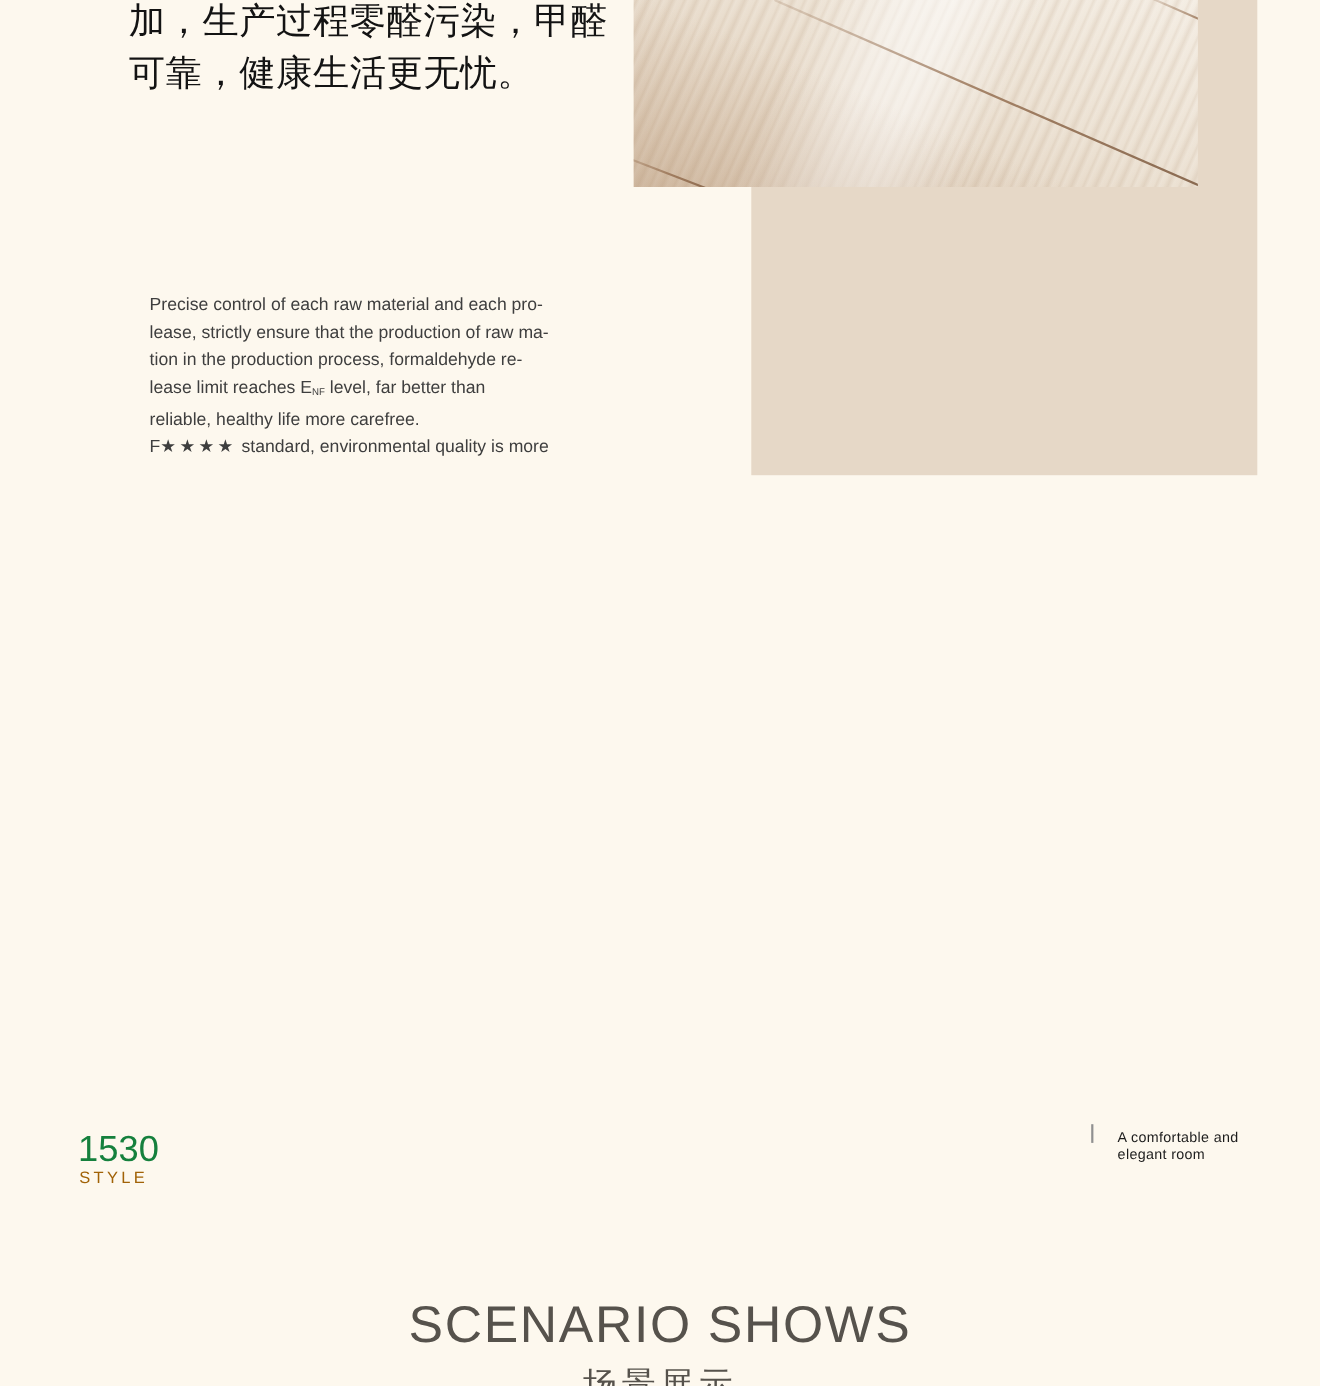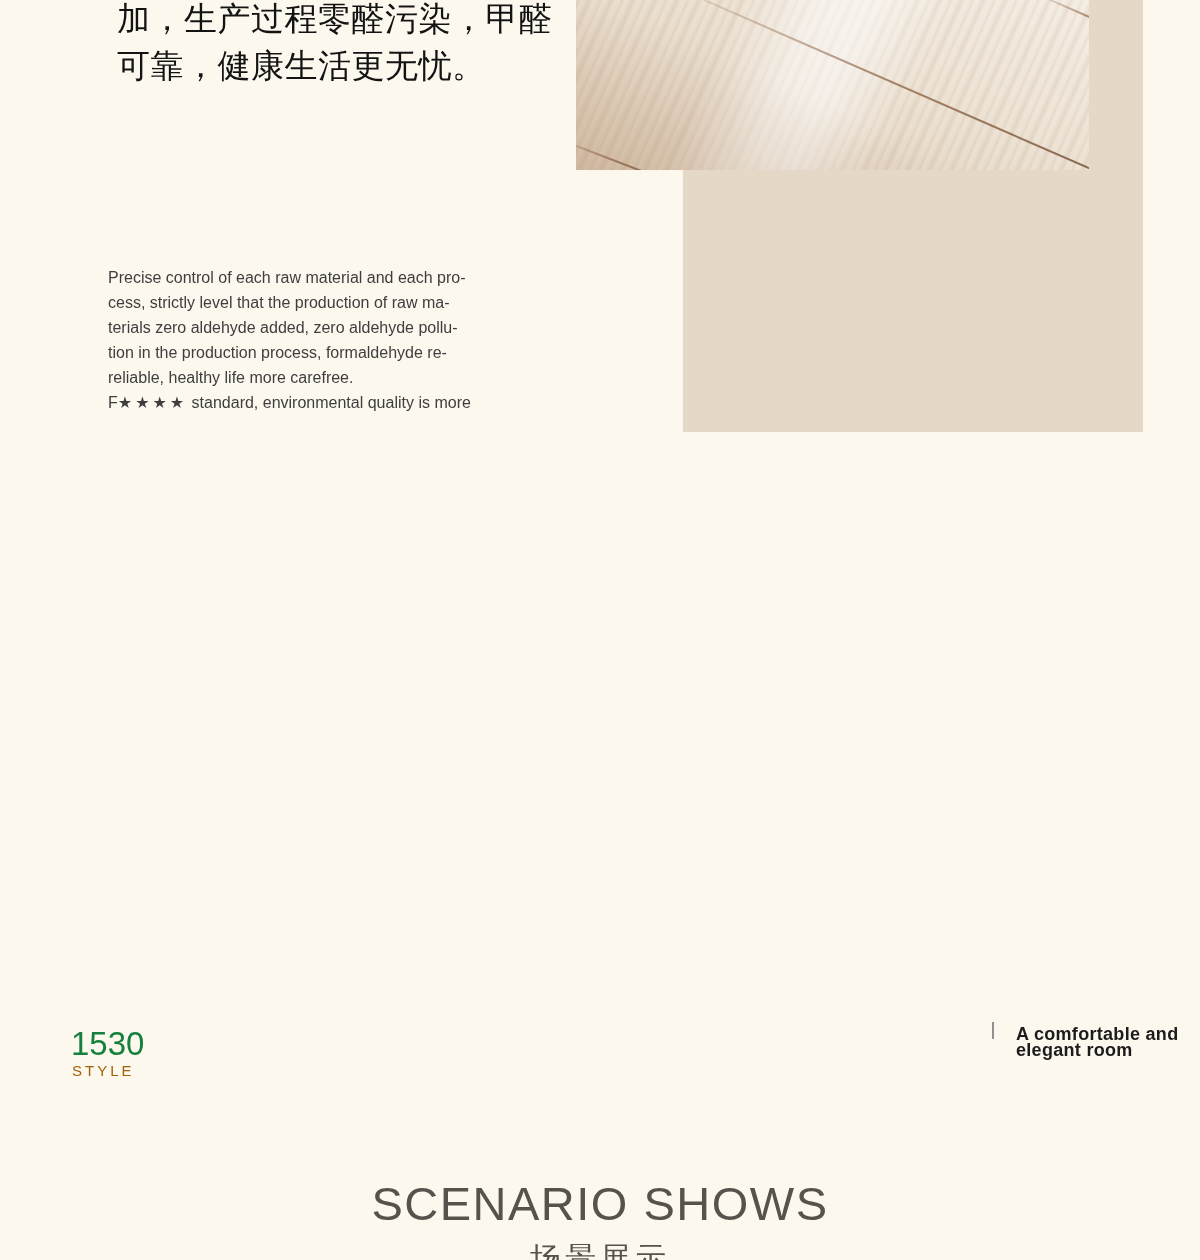--- a/index.html
+++ b/index.html
@@ -43,35 +43,35 @@
   .seam-b{left:472px;top:-2px;width:140px;transform:rotate(23.6deg);}
   .seam-c{left:-10px;top:141px;width:140px;transform:rotate(21deg);}
 
   
   .zh-heading{
     position:absolute;left:117px;top:-5px;
     font-size:33px;line-height:47px;letter-spacing:0.5px;color:#131313;
   }
   
   .en-paragraph{
-    position:absolute;left:108px;top:265px;
+    position:absolute;left:136px;top:265px;
     font-size:16px;line-height:25px;color:#3e3e3e;
   }
   .sub{font-size:0.55em;vertical-align:-0.25em;letter-spacing:0;}
   .stars{letter-spacing:3px;}
 
   
   .style-number{position:absolute;left:71px;top:1027px;font-size:33px;line-height:1;color:#15803d;}
   .style-label{position:absolute;left:72px;top:1063px;font-size:15px;line-height:1;letter-spacing:3px;color:#a16207;}
 
   
   .caption-bar{position:absolute;left:992px;top:1022px;width:2px;height:17px;background:#909090;}
   .caption-text{
     position:absolute;left:1016px;top:1026px;
-    font-size:18px;line-height:16px;font-weight:bold;letter-spacing:0.3px;color:#1c1c1c;
+    font-size:13px;line-height:16px;font-weight:normal;letter-spacing:0.3px;color:#1c1c1c;
   }
 
   
   .section-title-en{
     position:absolute;left:0;width:100%;top:1180px;text-align:center;
     font-size:47px;line-height:1;letter-spacing:1.5px;color:#56524c;
   }
   .section-title-zh{
     position:absolute;left:0;width:100%;top:1243px;text-align:center;
     font-size:31px;line-height:1;letter-spacing:4px;color:#56524c;
@@ -93,23 +93,23 @@
     <div class="seam seam-c"></div>
   </div>
 
   <div class="zh-heading">
       <div><span>加，生产过程零醛污染，甲醛</span></div>
       <div><span>可靠，健康生活更无忧。</span></div>
     </div>
 
   <div class="en-paragraph">
       <div><span>Precise control of each raw material and each pro-</span></div>
-      <div><span>cess, strictly level that the production of raw ma-</span></div>
-      <div><span>terials zero aldehyde added, zero aldehyde pollu-</span></div>
+      <div><span>lease, strictly ensure that the production of raw ma-</span></div>
       <div><span>tion in the production process, formaldehyde re-</span></div>
+      <div><span>lease limit reaches E</span><span class="sub">NF</span><span> level, far better than</span></div>
       <div><span>reliable, healthy life more carefree.</span></div>
       <div><span>F</span><span class="stars">★★★★</span><span> standard, environmental quality is more</span></div>
     </div>
 
   <div class="style-number">1530</div>
   <div class="style-label">STYLE</div>
 
   <div class="caption-bar"></div>
   <div class="caption-text">
     <div>A comfortable and</div>

